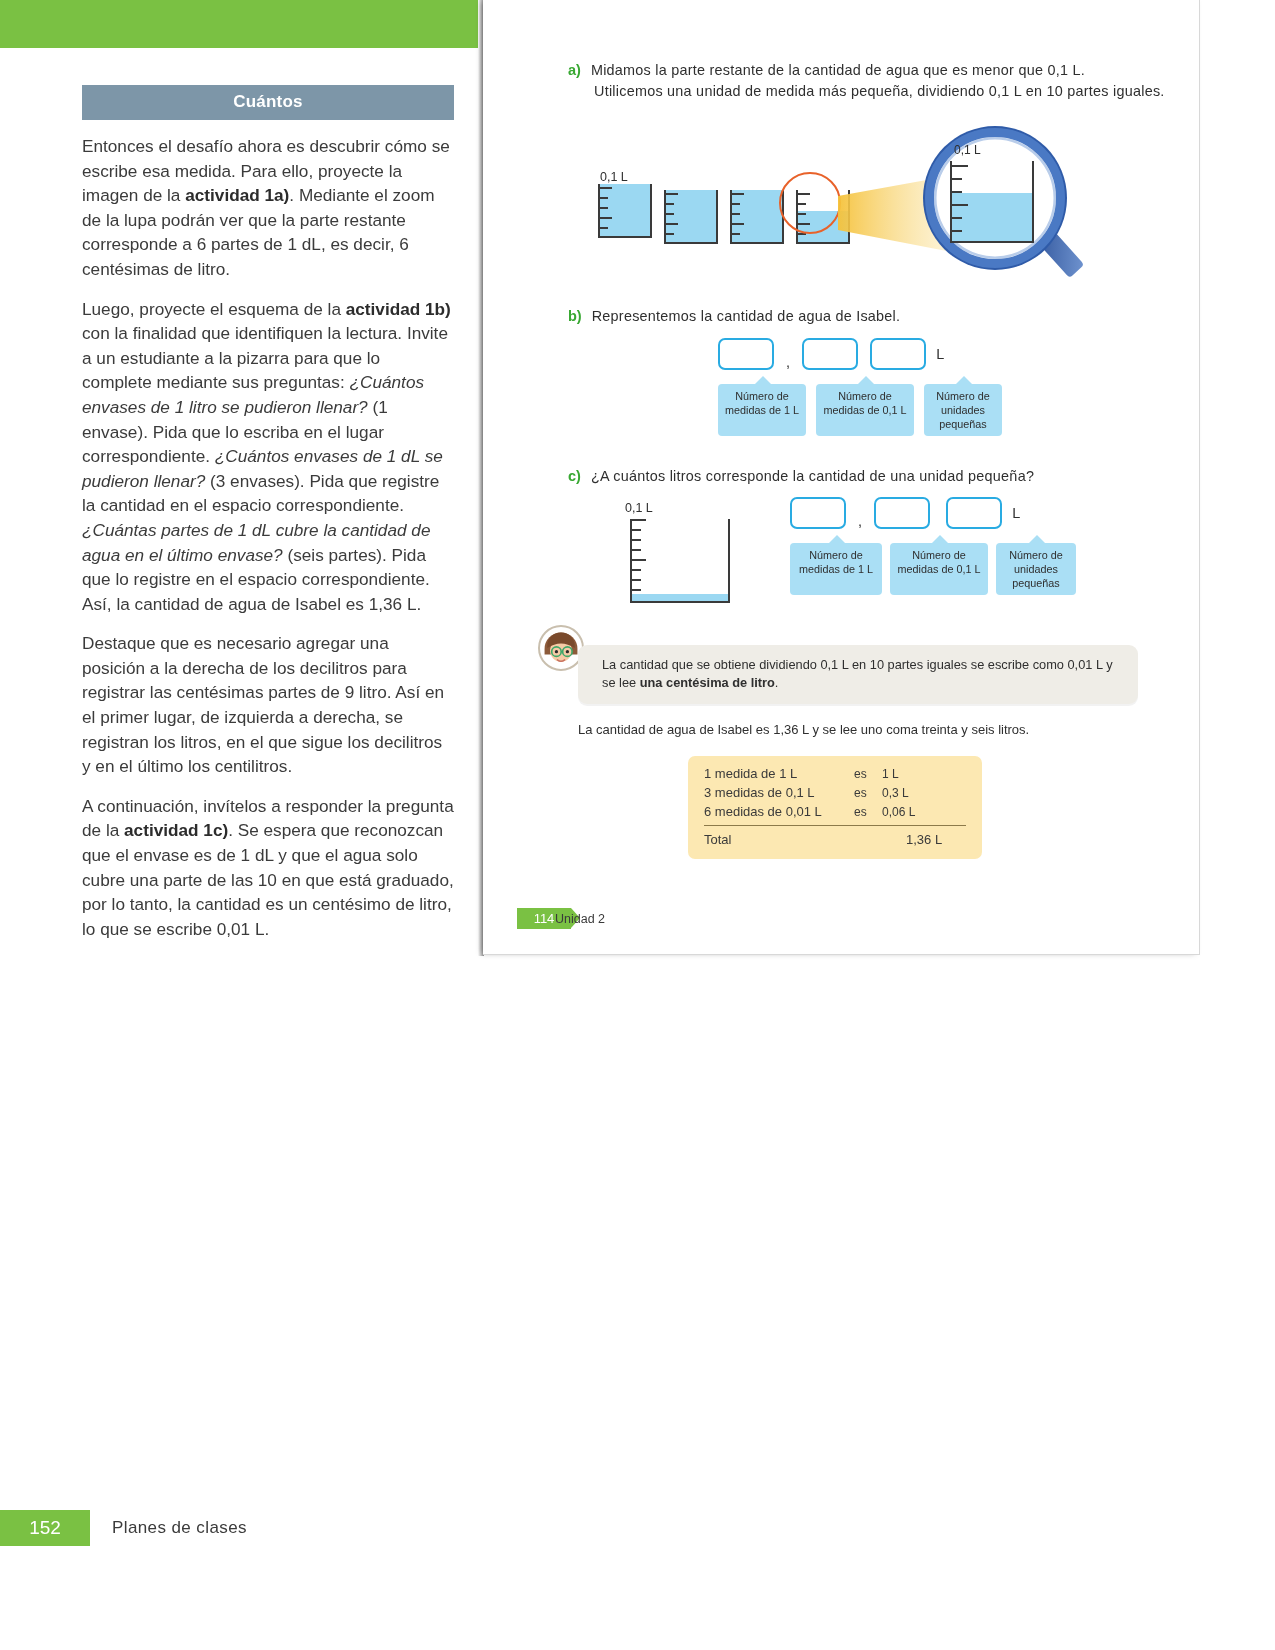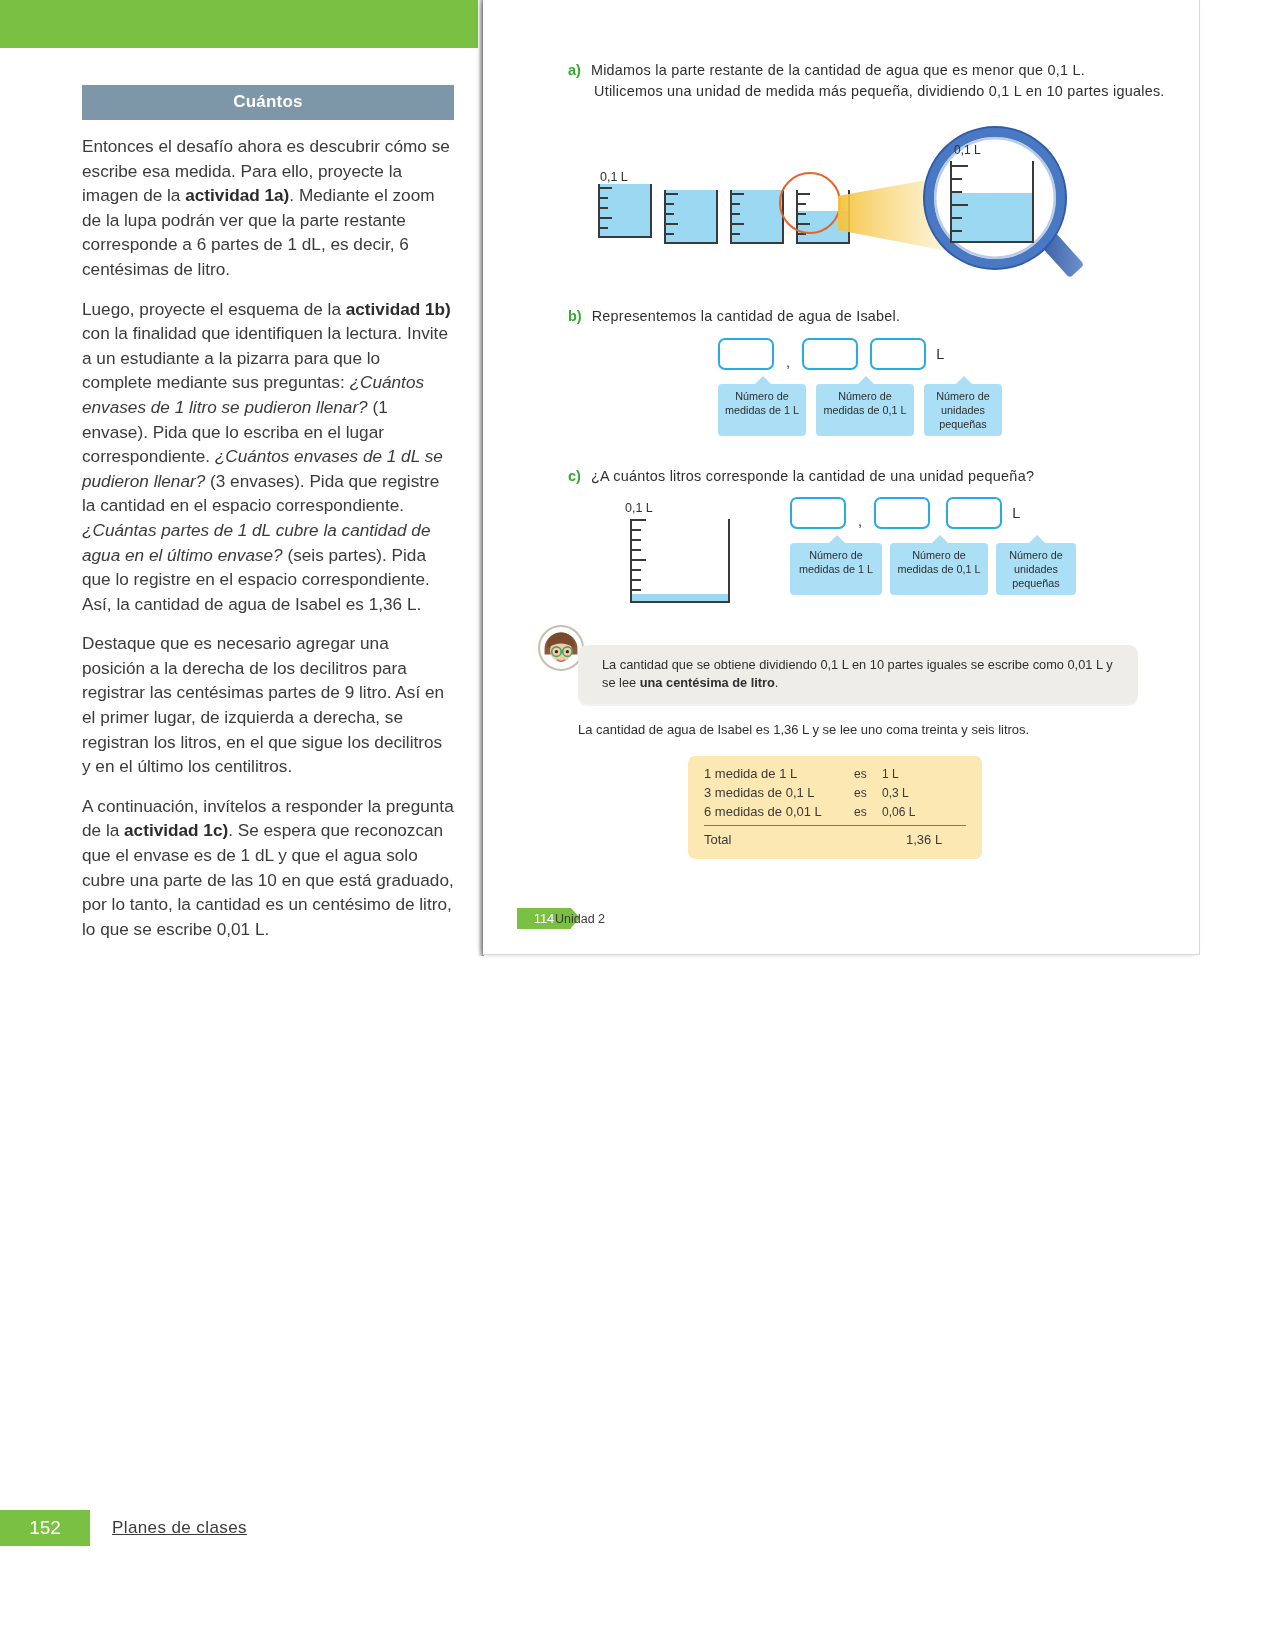--- a/index.html
+++ b/index.html
@@ -58,21 +58,21 @@
   }
   .footer-tab{
     position:absolute; left:0; top:0; width:90px; height:36px;
     background:#7ac143; color:#fff;
     font-size:19px; display:flex; align-items:center; justify-content:center;
     font-weight:normal;
   }
   .footer-label{
     position:absolute; left:112px; top:0; height:36px;
     display:flex; align-items:center;
-    font-size:17px; color:#3b3b3b; letter-spacing:.4px;text-decoration:underline;
+    font-size:17px; color:#3b3b3b; letter-spacing:.4px;
   }
 
   
   .bk{ position:absolute; font-family:"Liberation Sans", sans-serif; }
   .q-letter{ color:#38a832; font-weight:bold; font-size:14.5px; }
   .q-text{ color:#2f2f2f; font-size:14.4px; letter-spacing:.25px; }
 
   .item-a{ left:568px; top:62px; width:610px; }
   .item-a .row1{ display:flex; gap:10px; }
   .item-a .line2{ margin-left:26px; margin-top:5px; }

